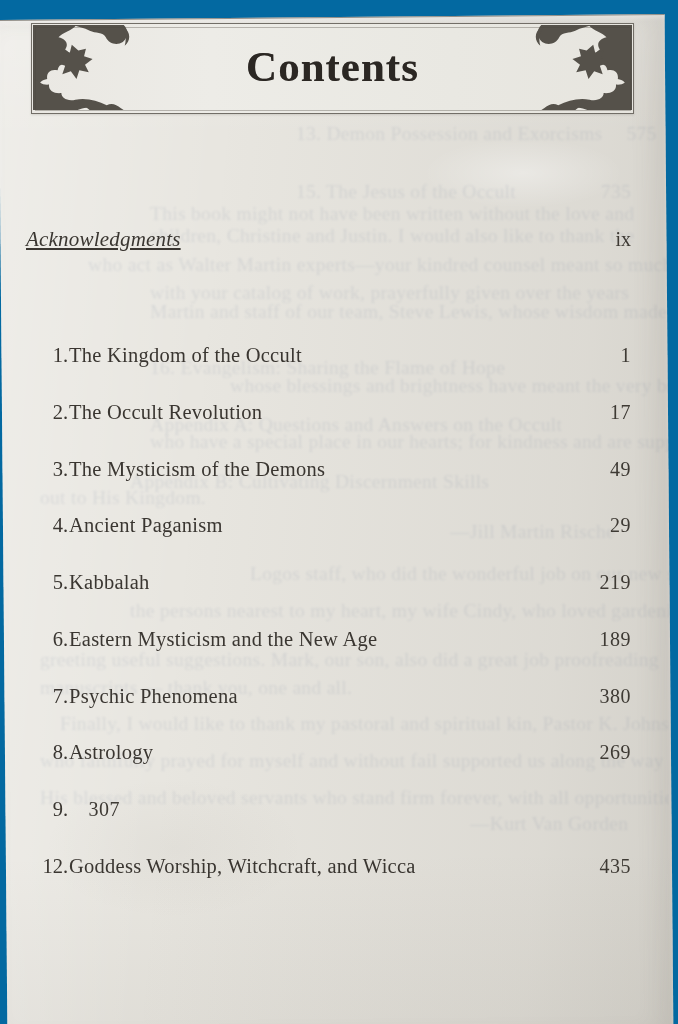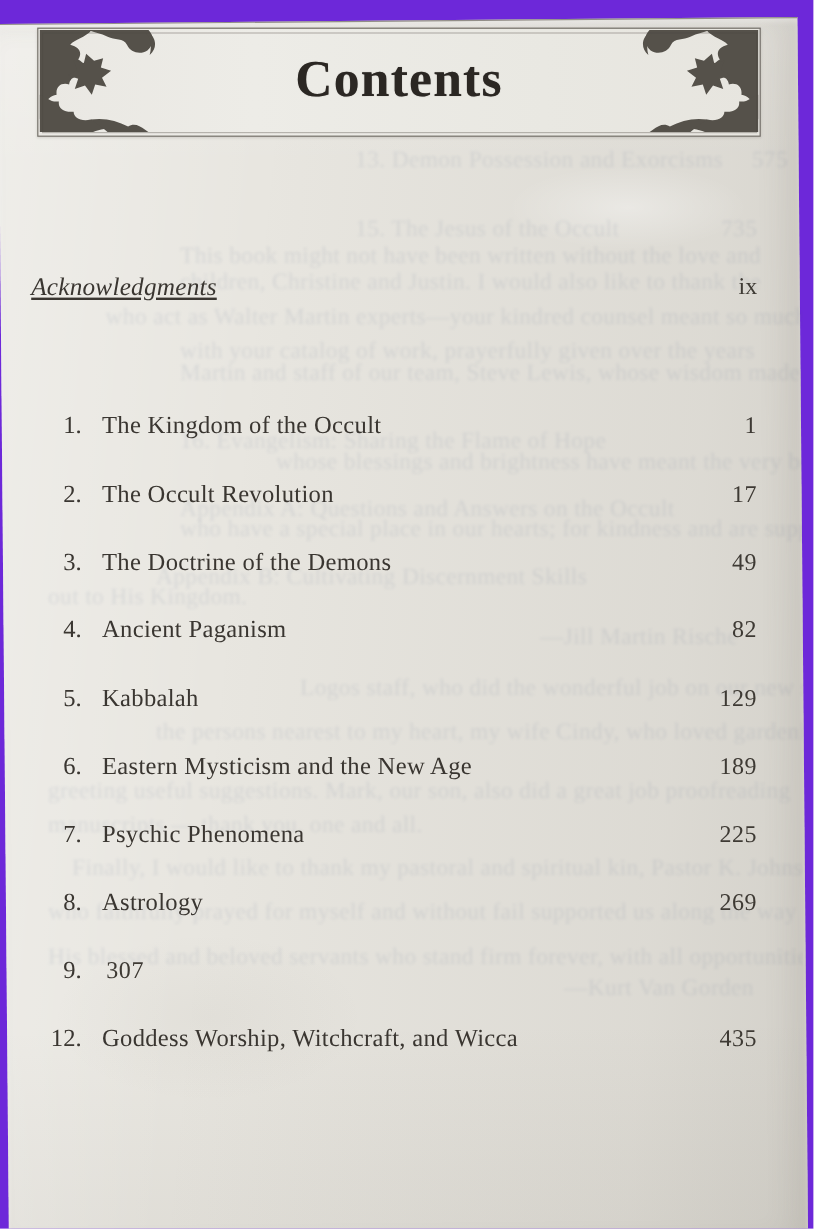--- a/index.html
+++ b/index.html
@@ -1,18 +1,18 @@
 <!DOCTYPE html>
 <html><head>
 <meta charset="utf-8">
 <style>
   html,body{margin:0;padding:0;background:#ffffff;}
   .photo{
     position:relative;width:678px;height:1024px;overflow:hidden;
-    background:#6d28d9;
+    background:#0369a1;
     font-family:"Liberation Serif", serif;
   }
   
   .page{
     position:absolute;left:3px;right:9px;top:17px;bottom:-14px;
     background:
       linear-gradient(96deg, rgba(255,255,255,.30) 0%, rgba(255,255,255,0) 30%,
                       rgba(118,112,100,.10) 80%, rgba(105,100,88,.17) 100%),
       linear-gradient(180deg, rgba(255,255,255,.16) 0%, rgba(255,255,255,0) 12%,
                       rgba(255,255,255,0) 82%, rgba(118,112,100,.08) 100%),
@@ -46,21 +46,21 @@
 
   
   .frontmatter{position:absolute;left:23px;top:209px;width:605px;}
   .fm-row{display:flex;height:58.5px;align-items:flex-start;}
   .fm-label{flex:1;font-style:italic;font-size:21px;line-height:25px;color:#3a3631;letter-spacing:.2px;text-decoration:underline;}
   .fm-page{font-size:20px;line-height:25px;color:#3e3a34;}
 
   .chapters{position:absolute;left:23px;top:325px;width:605px;}
   .chapter-row{display:flex;height:56.75px;align-items:flex-start;}
   .ch-num{width:42px;text-align:right;font-size:20.5px;line-height:25px;color:#3a3631;}
-  .ch-title{flex:1;margin-left:17px;font-size:20.5px;line-height:25px;color:#3a3631;letter-spacing:.25px;}
+  .ch-title{flex:1;margin-left:1px;font-size:20.5px;line-height:25px;color:#3a3631;letter-spacing:.25px;}
   .ch-page{min-width:52px;text-align:right;font-size:20px;line-height:25px;color:#3e3a34;letter-spacing:.5px;}
 
   
   .ghosts{position:absolute;inset:0;overflow:hidden;pointer-events:none;}
   .ghost-line{
     position:absolute;white-space:nowrap;
     font-size:19.5px;letter-spacing:.3px;color:#4d5f82;
     opacity:.085;filter:blur(1.2px);
   }
   .ghost-line.toc{display:flex;justify-content:space-between;opacity:.11;}
@@ -236,46 +236,46 @@
           </div>
 
           <div class="chapter-row">
             <span class="ch-num">2.</span>
             <span class="ch-title">The Occult Revolution</span>
             <span class="ch-page">17</span>
           </div>
 
           <div class="chapter-row">
             <span class="ch-num">3.</span>
-            <span class="ch-title">The Doctrine of the Demons</span>
+            <span class="ch-title">The Mysticism of the Demons</span>
             <span class="ch-page">49</span>
           </div>
 
           <div class="chapter-row">
             <span class="ch-num">4.</span>
             <span class="ch-title">Ancient Paganism</span>
-            <span class="ch-page">82</span>
+            <span class="ch-page">29</span>
           </div>
 
           <div class="chapter-row">
             <span class="ch-num">5.</span>
             <span class="ch-title">Kabbalah</span>
-            <span class="ch-page">129</span>
+            <span class="ch-page">219</span>
           </div>
 
           <div class="chapter-row">
             <span class="ch-num">6.</span>
             <span class="ch-title">Eastern Mysticism and the New Age</span>
             <span class="ch-page">189</span>
           </div>
 
           <div class="chapter-row">
             <span class="ch-num">7.</span>
             <span class="ch-title">Psychic Phenomena</span>
-            <span class="ch-page">225</span>
+            <span class="ch-page">380</span>
           </div>
 
           <div class="chapter-row">
             <span class="ch-num">8.</span>
             <span class="ch-title">Astrology</span>
             <span class="ch-page">269</span>
           </div>
 
           <div class="chapter-row">
             <span class="ch-num">9.</span>

